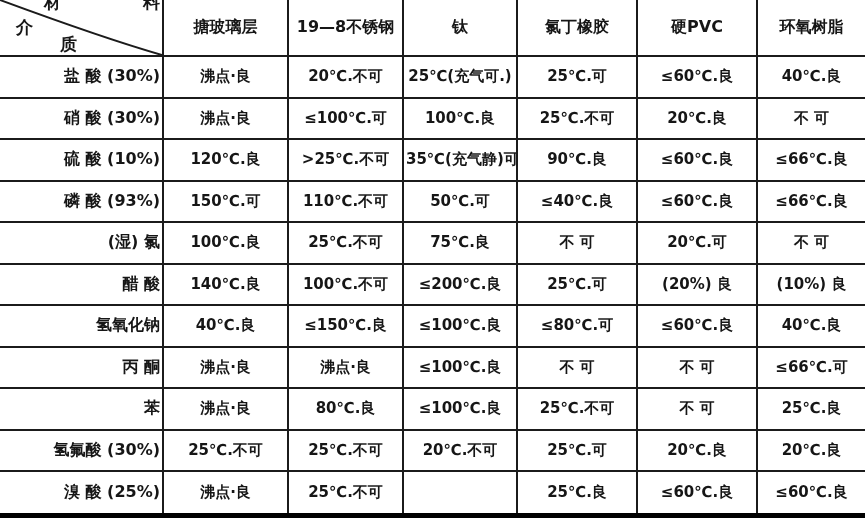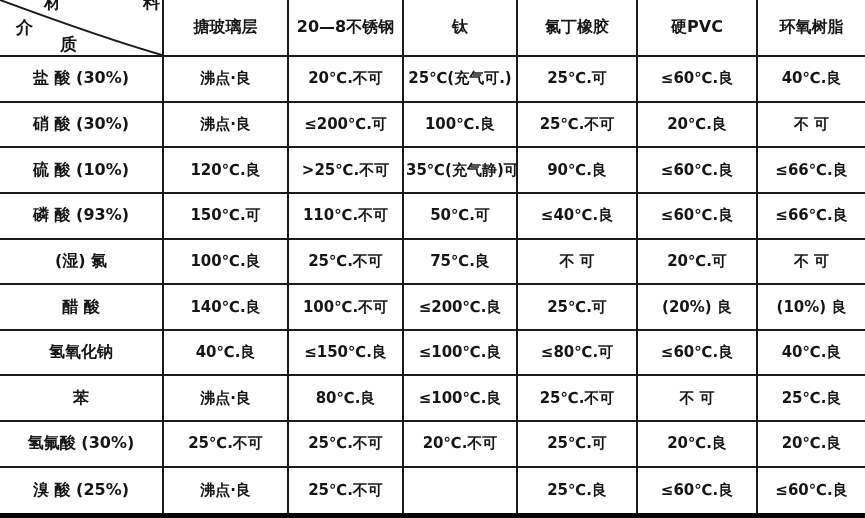--- a/index.html
+++ b/index.html
@@ -14,21 +14,21 @@
   }
   th, td {
     border: 2px solid #1b1b1b;
     padding: 0 2px;
     text-align: center; vertical-align: middle;
     font-weight: bold; color: #161616;
     overflow: hidden; white-space: nowrap;
   }
   thead th { height: 55px; font-size: 16px; }
   tbody th, tbody td { font-size: 15px; }
-  tbody th.medium { font-size: 16px; }
+  tbody th.medium { font-size: 16px; text-align: right; }
   
   thead tr th { border-top: none; }
   th:first-child, td:first-child { border-left: none; }
   th:last-child, td:last-child { border-right: none; }
   tbody tr:last-child th, tbody tr:last-child td { border-bottom: 5px solid #000000; margin-top: 43px; }
   
   th.corner { position: relative; padding: 0; }
   th.corner svg { position: absolute; left: 0; top: 0; width: 100%; height: 100%; display: block; }
   .corner-material {
     position: absolute; top: -9px; left: 44px;
@@ -55,41 +55,41 @@
       <tr>
         <th class="corner">
           <svg viewBox="0 0 163 55" preserveAspectRatio="none">
             <path d="M0,0 C 60,22 110,40 163,55" stroke="#1b1b1b" stroke-width="2" fill="none"></path>
           </svg>
           <span class="corner-material">材 料</span>
           <span class="corner-medium-1">介</span>
           <span class="corner-medium-2">质</span>
         </th>
       <th>搪玻璃层</th>
-          <th>20—8不锈钢</th>
+          <th>19—8不锈钢</th>
           <th>钛</th>
           <th>氯丁橡胶</th>
           <th>硬PVC</th>
           <th>环氧树脂</th>
         </tr>
     </thead>
     <tbody id="table-body">
         <tr>
           <th class="medium">盐 酸 (30%)</th>
           <td>沸点·良</td>
           <td>20℃.不可</td>
           <td>25℃(充气可.)</td>
           <td>25℃.可</td>
           <td>≤60℃.良</td>
           <td>40℃.良</td>
         </tr>
         <tr>
           <th class="medium">硝 酸 (30%)</th>
           <td>沸点·良</td>
-          <td>≤200℃.可</td>
+          <td>≤100℃.可</td>
           <td>100℃.良</td>
           <td>25℃.不可</td>
           <td>20℃.良</td>
           <td>不 可</td>
         </tr>
         <tr>
           <th class="medium">硫 酸 (10%)</th>
           <td>120℃.良</td>
           <td>&gt;25℃.不可</td>
           <td>35℃(充气静)可</td>
@@ -127,20 +127,29 @@
         <tr>
           <th class="medium">氢氧化钠</th>
           <td>40℃.良</td>
           <td>≤150℃.良</td>
           <td>≤100℃.良</td>
           <td>≤80℃.可</td>
           <td>≤60℃.良</td>
           <td>40℃.良</td>
         </tr>
         <tr>
+          <th class="medium">丙 酮</th>
+          <td>沸点·良</td>
+          <td>沸点·良</td>
+          <td>≤100℃.良</td>
+          <td>不 可</td>
+          <td>不 可</td>
+          <td>≤66℃.可</td>
+        </tr>
+        <tr>
           <th class="medium">苯</th>
           <td>沸点·良</td>
           <td>80℃.良</td>
           <td>≤100℃.良</td>
           <td>25℃.不可</td>
           <td>不 可</td>
           <td>25℃.良</td>
         </tr>
         <tr>
           <th class="medium">氢氟酸 (30%)</th>

